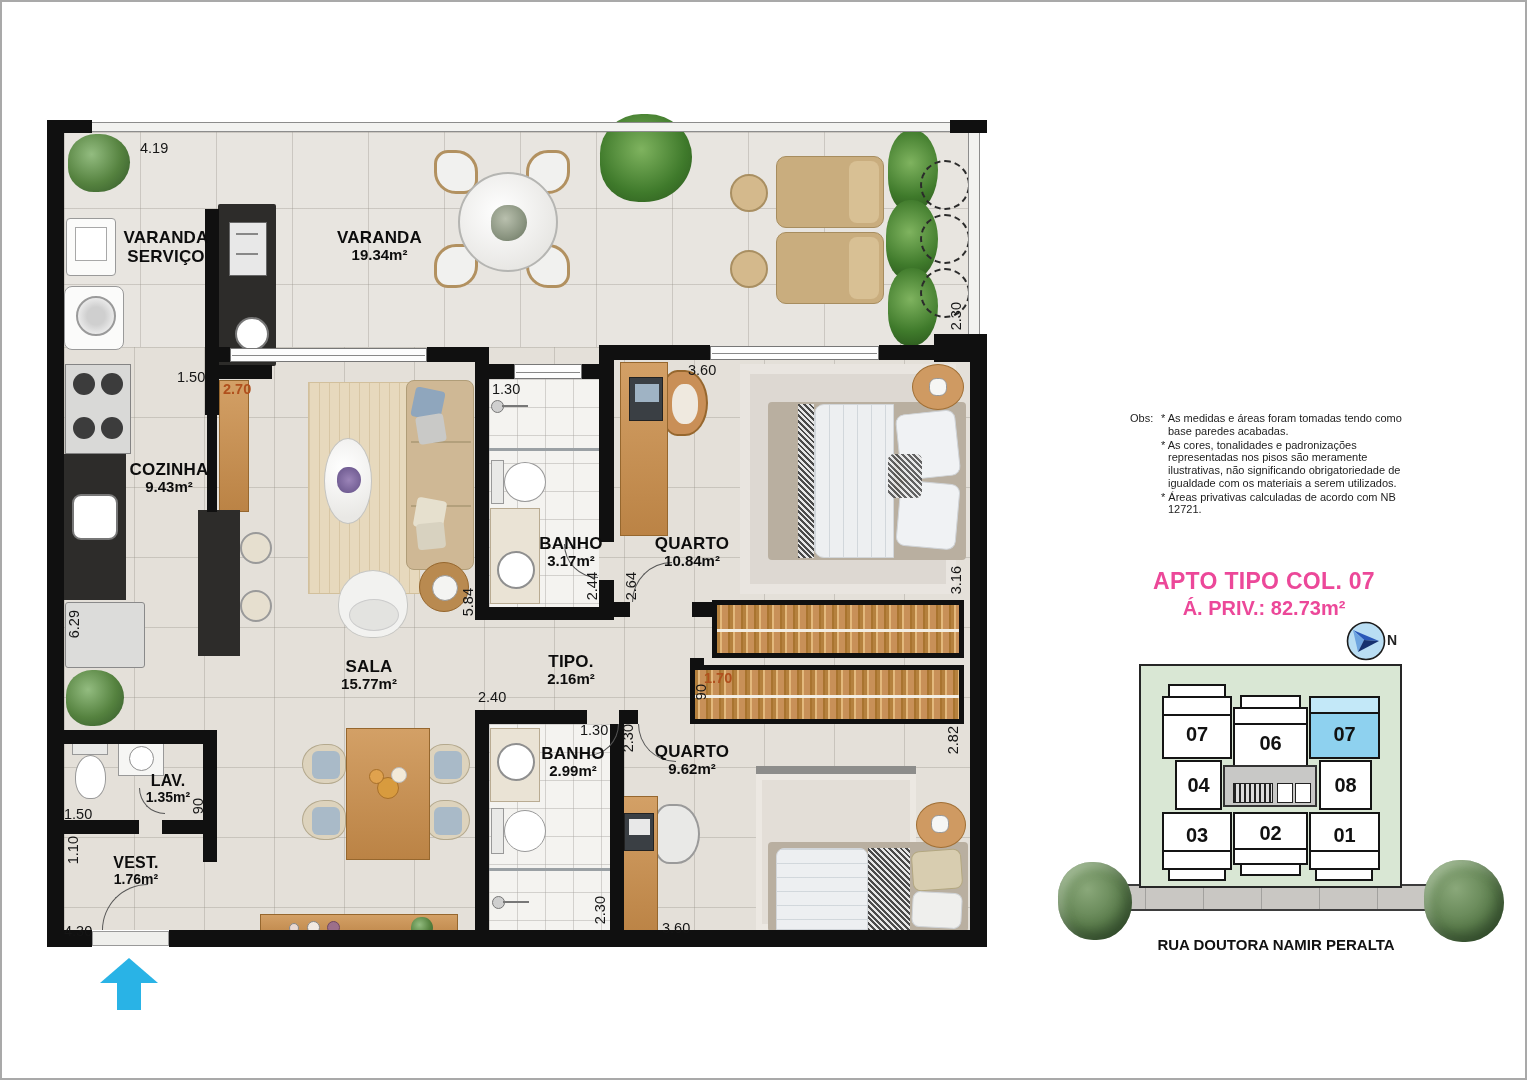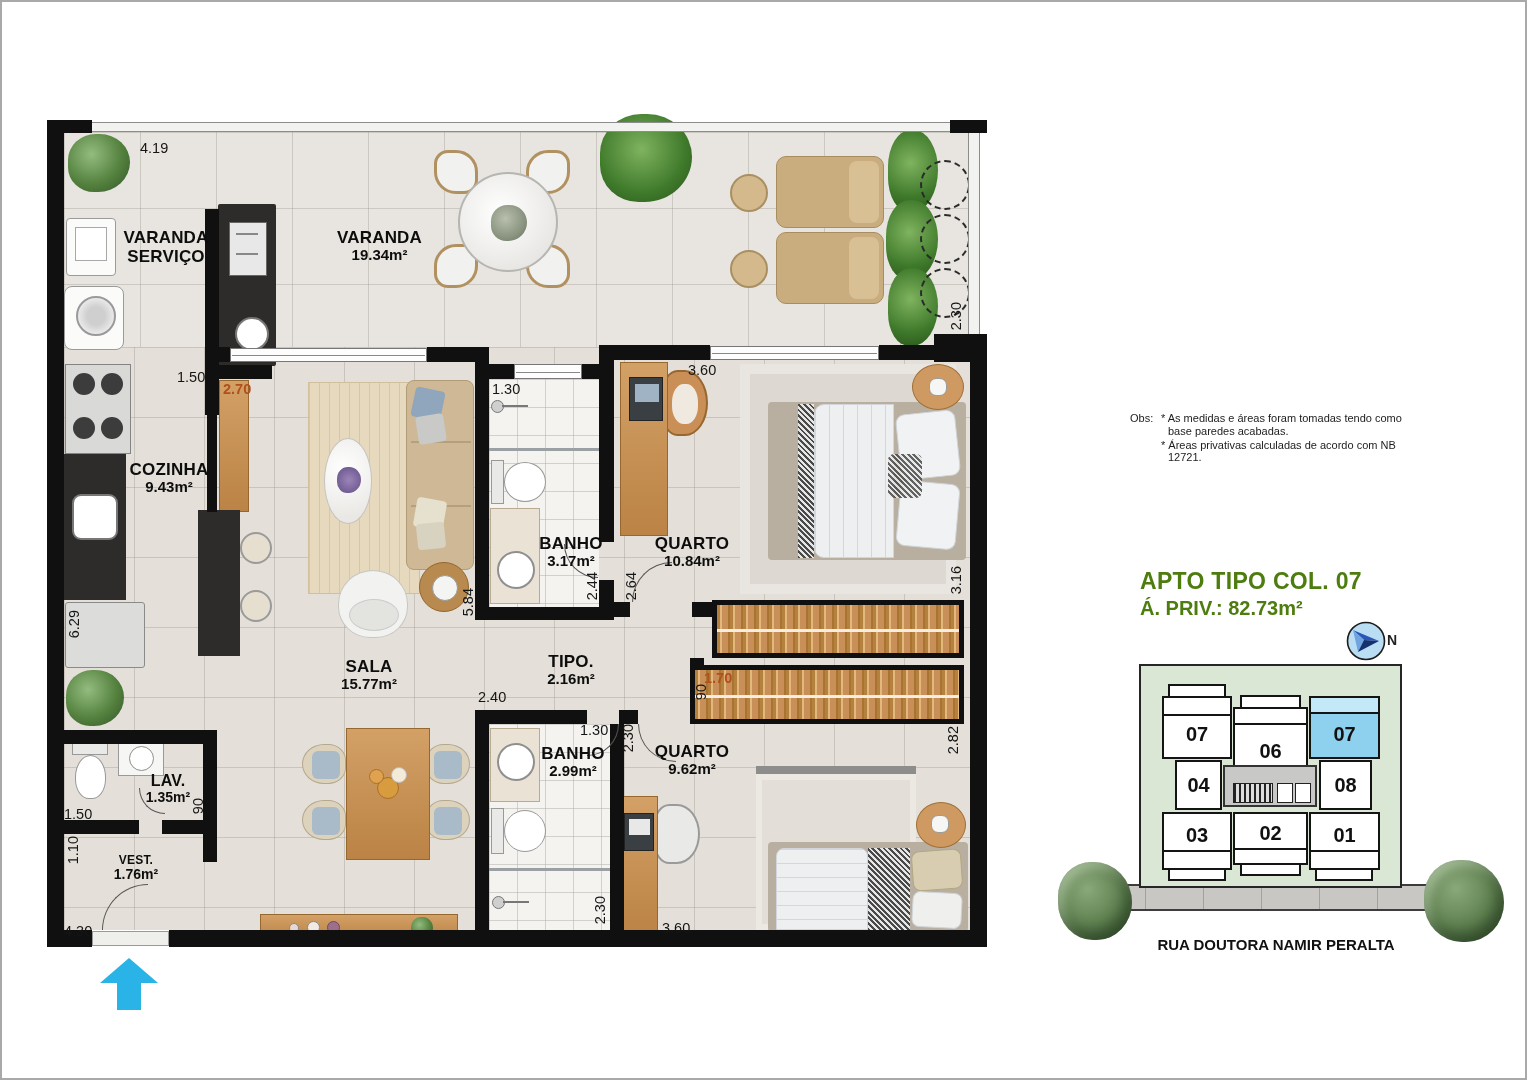--- a/index.html
+++ b/index.html
@@ -47,21 +47,21 @@
   .rlabel .nm{font-size:17px;letter-spacing:.2px}
   .rlabel .ar{font-size:15px}
   .dim{position:absolute;font-size:14.5px;color:#151515;white-space:nowrap;z-index:40}
   .dim.v{writing-mode:vertical-rl;transform:rotate(180deg)}
   .dim.accent{color:var(--accent);font-weight:700}
   
   .notes{position:absolute;left:1128px;top:410px;width:272px;display:flex;gap:5px;z-index:40}
   .notes .obs{font-size:11px;color:#1c1c1c;width:26px;flex:none}
   .notes .nitems{font-size:11px;color:#1c1c1c;line-height:1.16}
   .notes .nitems div{text-indent:-7px;padding-left:7px;margin-bottom:1px}
-  .title{position:absolute;left:1138px;top:566px;width:248px;color:#4d7c0f;z-index:40}
+  .title{position:absolute;left:1138px;top:566px;width:248px;text-align:center;color:#ec4899;z-index:40}
   .title .t1{font-size:23px;font-weight:700;letter-spacing:.3px}
   .title .t2{font-size:20px;font-weight:700;margin-top:2px}
   .compass{position:absolute;left:1343px;top:618px;z-index:40}
   .compass .n{position:absolute;left:42px;top:12px;font-size:14px;font-weight:700;color:#222}
   
   .kp{position:absolute;left:1137px;top:662px;width:263px;height:224px;background:var(--kpbg);border:2px solid #262626;z-index:20}
   .ubox{position:absolute;background:#fff;border:2.5px solid #141414;display:flex;align-items:center;justify-content:center;
     font-size:20px;font-weight:700;color:#111;z-index:22}
   .utab{position:absolute;background:#fff;border:2px solid #141414;z-index:21}
   .udiv-top{position:absolute;left:0;right:0;top:16px;border-top:2px solid #141414}
@@ -339,21 +339,21 @@
     </div>
     <div class="rlabel" style="left:645px;top:740px;width:90px">
       <div class="nm">QUARTO</div>
       <div class="ar">9.62m²</div>
     </div>
     <div class="rlabel" style="left:138px;top:770px;width:56px">
       <div class="nm" style="font-size:16px">LAV.</div>
       <div class="ar" style="font-size:14px">1.35m²</div>
     </div>
     <div class="rlabel" style="left:102px;top:852px;width:64px">
-      <div class="nm" style="font-size:12px">VEST.</div>
+      <div class="nm" style="font-size:16px">VEST.</div>
       <div class="ar" style="font-size:14px">1.76m²</div>
     </div>
 
     <div class="dim" style="left:138px;top:138px">4.19</div>
     <div class="dim" style="left:175px;top:367px">1.50</div>
     <div class="dim accent" style="left:221px;top:379px">2.70</div>
     <div class="dim" style="left:490px;top:379px">1.30</div>
     <div class="dim" style="left:686px;top:360px">3.60</div>
     <div class="dim v" style="left:946px;top:300px">2.30</div>
     <div class="dim v" style="left:64px;top:608px">6.29</div>
@@ -377,20 +377,21 @@
     <div class="arrowwrap">
       <div class="tri"></div>
       <div class="stem"></div>
     </div>
   </div>
 
   <div class="notes">
     <span class="obs">Obs:</span>
     <div class="nitems">
       <div>* As medidas e áreas foram tomadas tendo como base paredes acabadas.</div>
+      <div>* As cores, tonalidades e padronizações representadas nos pisos são meramente ilustrativas, não significando obrigatoriedade de igualdade com os materiais a serem utilizados.</div>
       <div>* Áreas privativas calculadas de acordo com NB 12721.</div>
     </div>
   </div>
 
   <div class="title">
     <div class="t1">APTO TIPO COL. 07</div>
     <div class="t2">Á. PRIV.: 82.73m²</div>
   </div>
 
   <div class="compass">
@@ -407,21 +408,21 @@
   <div class="utab" style="left:1166px;top:682px;width:58px;height:14px"></div>
   <div class="utab" style="left:1238px;top:693px;width:61px;height:14px"></div>
   <div class="utab" style="left:1166px;top:866px;width:58px;height:13px"></div>
   <div class="utab" style="left:1238px;top:861px;width:61px;height:13px"></div>
   <div class="utab" style="left:1313px;top:866px;width:58px;height:13px"></div>
 
   <div class="ubox" style="left:1160px;top:694px;width:70px;height:63px;padding-top:14px">
     <div class="udiv-top"></div>
     <span>07</span>
   </div>
-  <div class="ubox" style="left:1231px;top:705px;width:75px;height:76px;padding-top:12px">
+  <div class="ubox" style="left:1231px;top:705px;width:75px;height:60px;padding-top:12px">
     <div class="udiv-top" style="top:14px"></div>
     <span>06</span>
   </div>
   <div class="ubox" style="left: 1307px; top: 694px; width: 71px; height: 63px; padding-top: 14px; background: var(--hl);">
     <div class="abs" style="left:0;top:0;right:0;height:16px;background:var(--hl-light);border-bottom:2px solid #141414"></div>
     <span style="position:relative;z-index:2">07</span>
   </div>
   <div class="ubox" style="left:1173px;top:758px;width:47px;height:50px">
     <span>04</span>
   </div>

